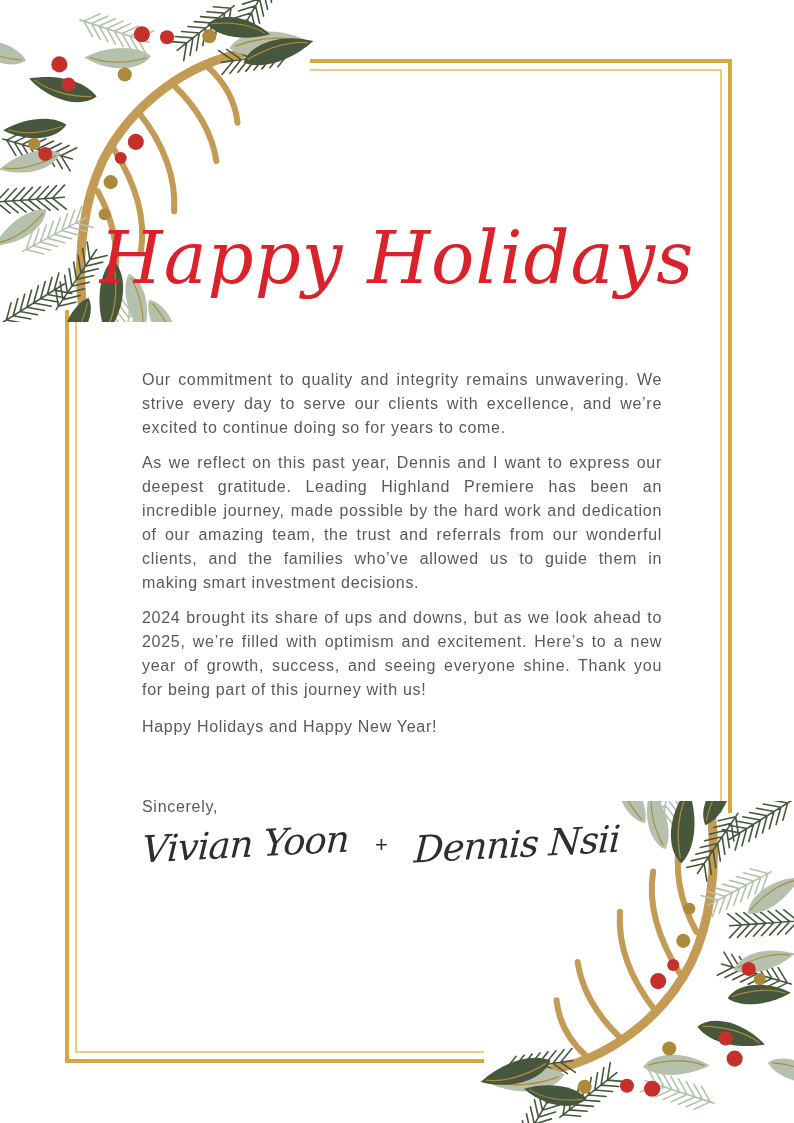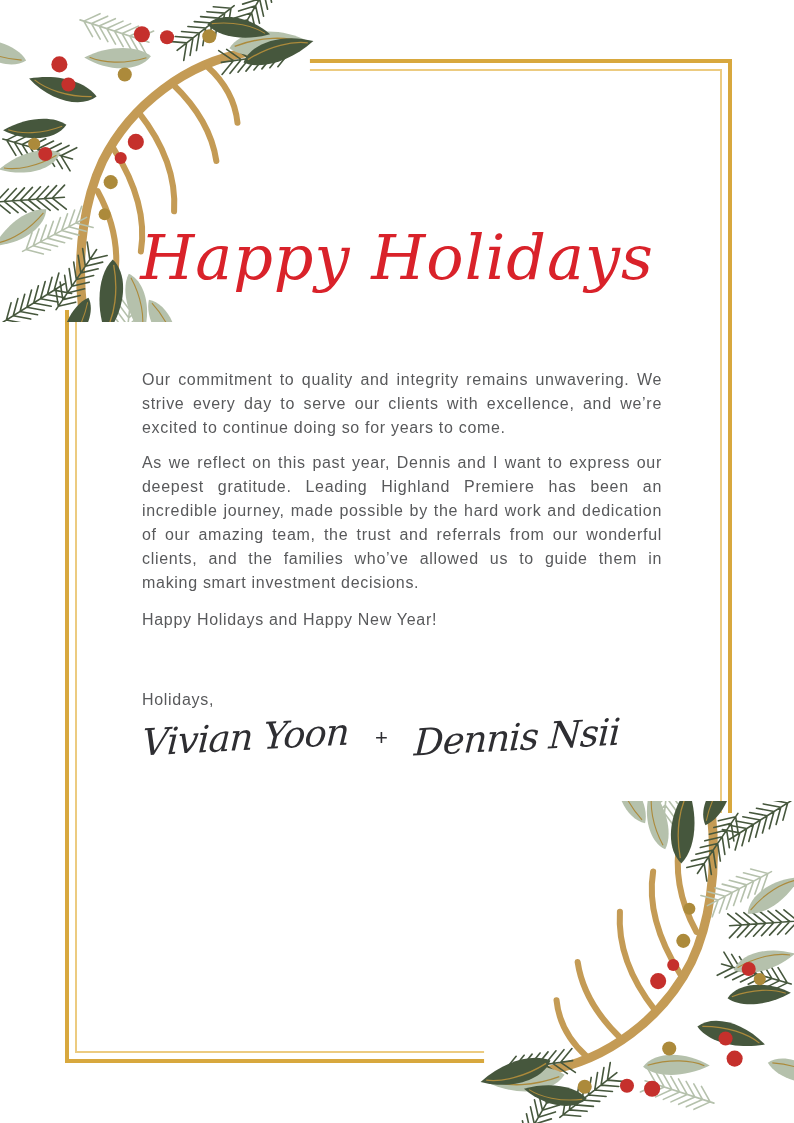--- a/index.html
+++ b/index.html
@@ -26,21 +26,21 @@
   .deco{position:absolute;width:322px;height:322px;z-index:2;}
   .deco.tl{top:0;left:0;}
   .deco.br{bottom:0;right:0;transform:rotate(180deg);}
   
   .title{
     position:absolute;z-index:3;
     left:60px;right:60px;top:178px;
     text-align:center;
     font-family:"DejaVu Serif", serif;
     font-style:italic;
-    font-size:62px;
+    font-size:72px;
     line-height:160px;
     letter-spacing:1px;
     color:var(--title-red,#D9222A);
     white-space:nowrap;
   }
   
   .letter-body{
     position:absolute;z-index:3;
     left:142px;width:520px;top:368px;
     color:var(--body-text,#58595B);
@@ -149,22 +149,23 @@
     </svg>
   <svg class="deco br" viewBox="0 0 320 320">
       <use href="#foliageG"></use>
     </svg>
 
   <div class="title">Happy Holidays</div>
 
   <div class="letter-body">
     <p>Our commitment to quality and integrity remains unwavering. We strive every day to serve our clients with excellence, and we’re excited to continue doing so for years to come.</p>
     <p>As we reflect on this past year, Dennis and I want to express our deepest gratitude. Leading Highland Premiere has been an incredible journey, made possible by the hard work and dedication of our amazing team, the trust and referrals from our wonderful clients, and the families who’ve allowed us to guide them in making smart investment decisions.</p>
+    <p>2024 brought its share of ups and downs, but as we look ahead to 2025, we’re filled with optimism and excitement. Here’s to a new year of growth, success, and seeing everyone shine. Thank you for being part of this journey with us!</p>
     <div class="closing">Happy Holidays and Happy New Year!</div>
-    <div class="signoff">Holidays,</div>
+    <div class="signoff">Sincerely,</div>
     <div class="signature-row">
       <span class="sig">Vivian Yoon</span>
       <span class="sig-plus">+</span>
       <span class="sig">Dennis Nsii</span>
     </div>
   </div>
 
 </div>
 
 </body></html>

